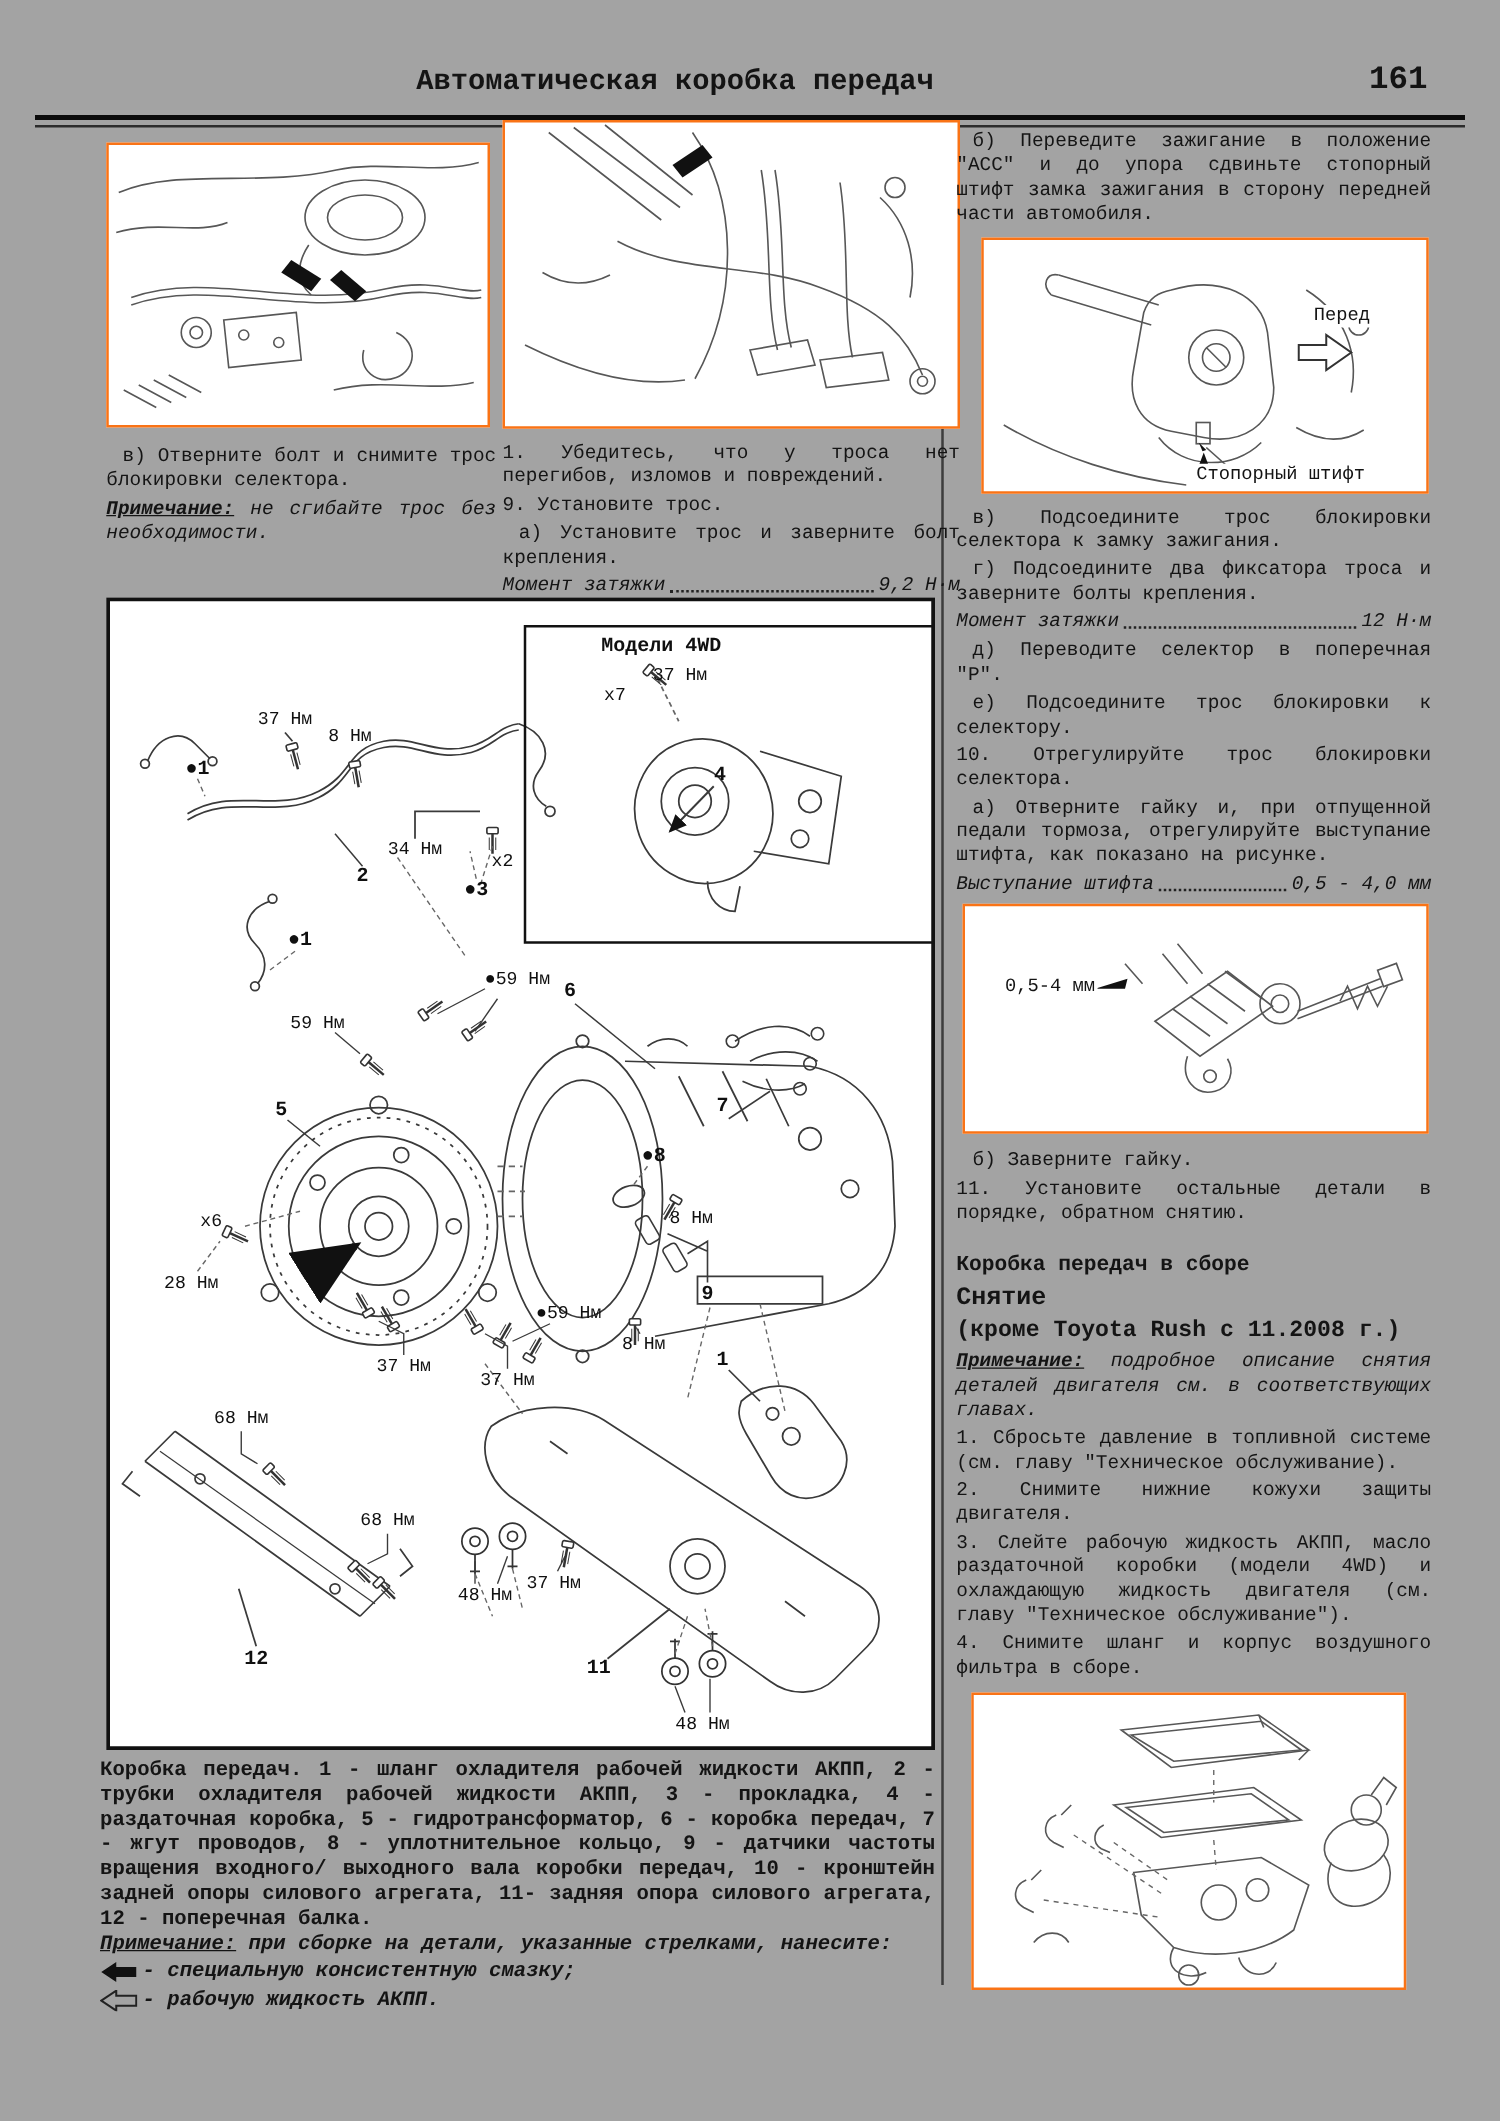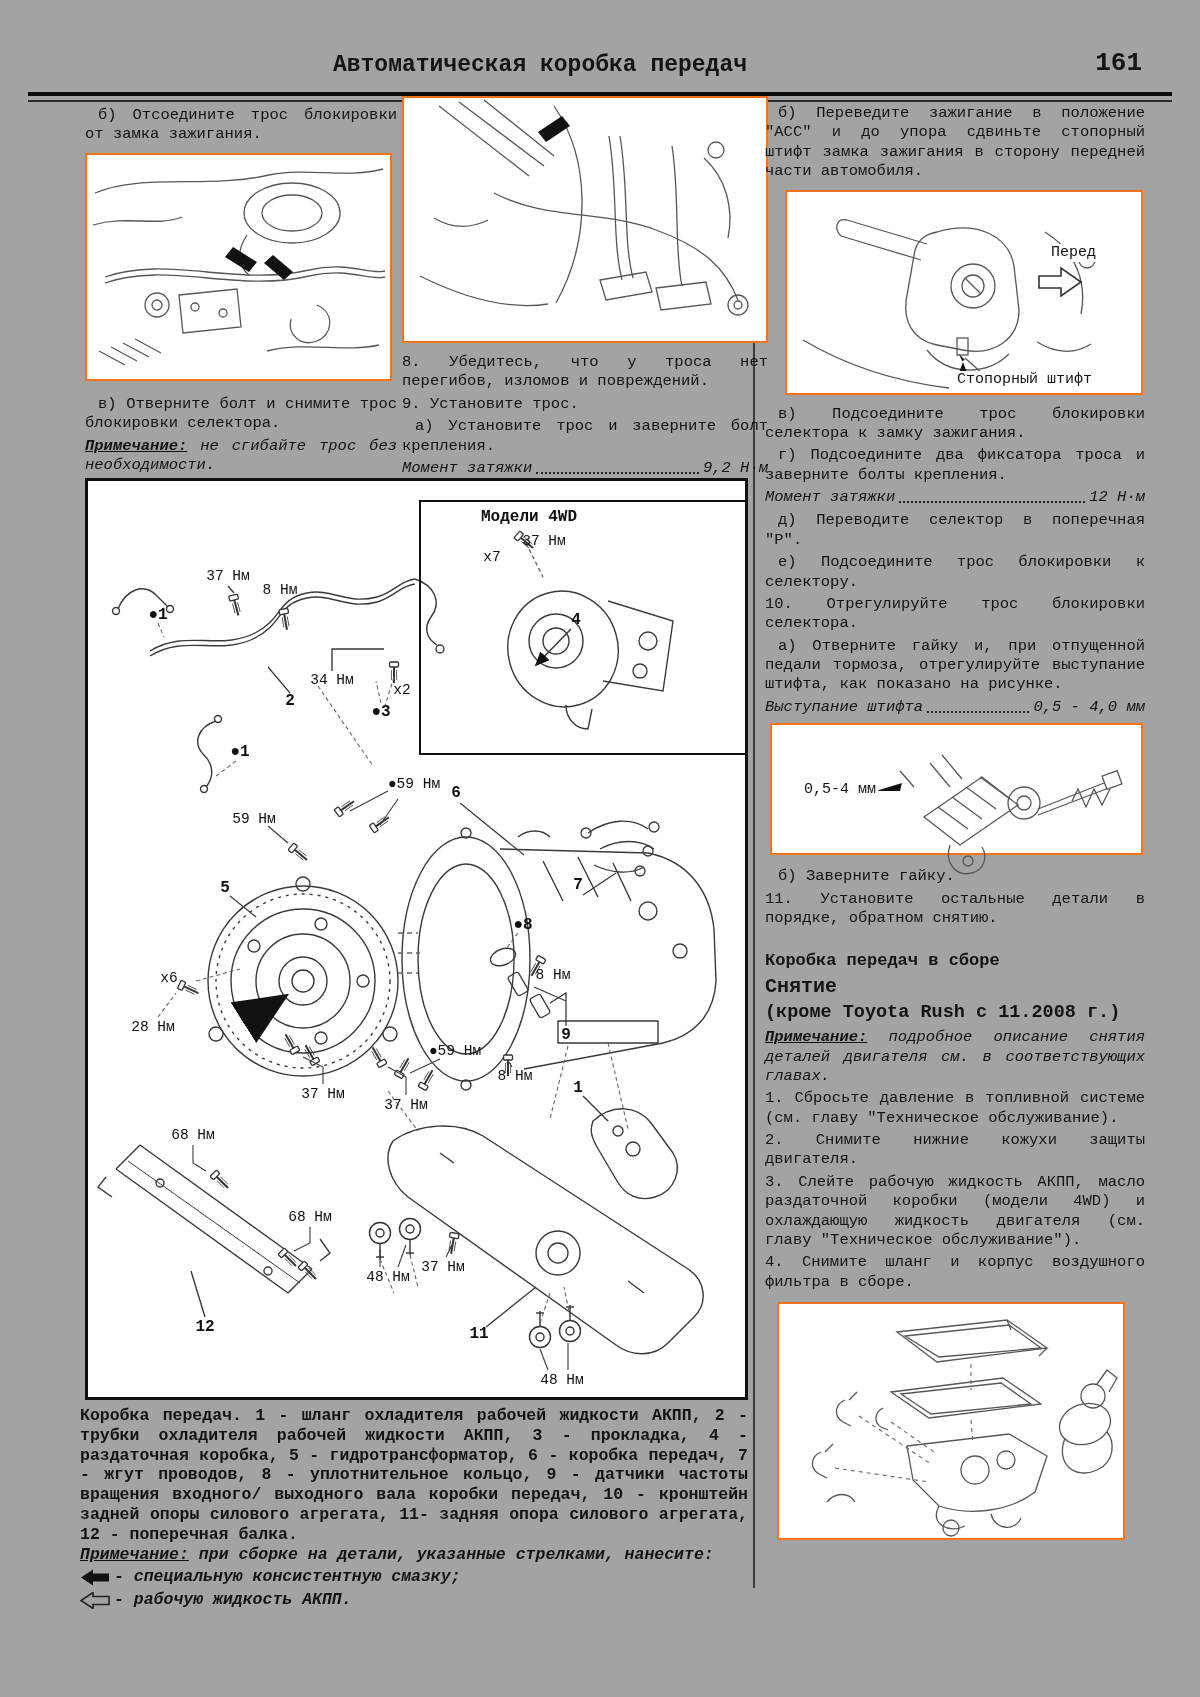--- a/index.html
+++ b/index.html
@@ -24,21 +24,21 @@
   .leader{display:flex;font-style:italic;margin:2px 0 4px 0;}
   .leader .dots{flex:1;border-bottom:2px dotted #222;margin:0 4px 4px 4px;}
   h2{margin:24px 0 4px 0;font-size:17px;line-height:1.05;}
   h3{margin:2px 0 2px 0;font-size:20px;}
   h4{margin:0 0 4px 0;font-size:18.5px;}
   
   .figbox{position:relative;border:2px solid #f97316;background:#fff;box-sizing:border-box;}
   .fig1{width:307px;height:228px;margin:8px 0 14px 0;}
   .fig2{width:366px;height:247px;margin:0 0 10px 0;}
   .figign{width:358px;height:205px;margin:8px 0 10px 20px;}
-  .figpin{width:373px;height:132px;margin:6px 0 12px 5px;}
+  .figpin{width:373px;height:184px;margin:6px 0 12px 5px;}
   .figair{width:348px;height:238px;margin:10px 0 0 12px;}
   .figtxt{position:absolute;font-size:15px;white-space:nowrap;background:#fff;padding:0 2px;}
   
   .diagram{position:absolute;left:85px;top:478px;width:663px;height:922px;
            border:3px solid #111;background:#fff;box-sizing:border-box;}
   .inset{position:absolute;left:331px;top:19px;width:329px;height:255px;
          border:2px solid #111;box-sizing:border-box;}
   .dlabels{position:absolute;left:0;top:0;width:100%;height:100%;}
   .dlabel{position:absolute;transform:translate(-50%,-50%);font-size:14.5px;
           white-space:nowrap;color:#101010;}
@@ -58,21 +58,20 @@
 
 <div class="page">
 
   <div class="hd-title">Автоматическая коробка передач</div>
   <div class="hd-page">161</div>
   <div class="rule-a"></div>
   <div class="rule-b"></div>
   <div class="vsep"></div>
 
   <div class="col col-left">
-    <p class="sub">б) Отсоедините трос блокировки от замка зажигания.</p>
 
     <div class="figbox fig1">
       <svg class="sk" width="303" height="224" viewBox="0 0 303 224">
         <g fill="none" stroke="#575757" stroke-width="1.3">
           <path d="M8,38 C55,18 120,34 182,20 C220,12 260,24 296,14"></path>
           <path d="M6,70 C40,60 70,72 95,62"></path>
           <ellipse cx="205" cy="58" rx="48" ry="30"></ellipse>
           <ellipse cx="205" cy="58" rx="30" ry="18"></ellipse>
           <path d="M160,80 C150,95 150,110 162,120"></path>
           <path d="M18,122 C80,100 150,132 222,115 C262,106 282,120 298,116"></path>
@@ -115,21 +114,21 @@
           <path d="M300,60 C322,80 330,110 324,140"></path>
           <circle cx="312" cy="52" r="8"></circle>
           <path d="M30,120 C50,132 68,130 84,122"></path>
         </g>
         <g fill="#111" stroke="none">
           <path d="M158,18 l-24,16 8,10 24,-16 z"></path>
         </g>
       </svg>
     </div>
 
-    <p>8. Убедитесь, что у троса нет перегибов, изломов и повреждений.</p>
+    <p>1. Убедитесь, что у троса нет перегибов, изломов и повреждений.</p>
     <p>9. Установите трос.</p>
     <p class="sub">а) Установите трос и заверните болт крепления.</p>
     <div class="leader">
       <span>Момент затяжки</span>
       <span class="dots"></span>
       <span>9,2 Н·м</span>
     </div>
   </div>
 
   <div class="col col-right">

